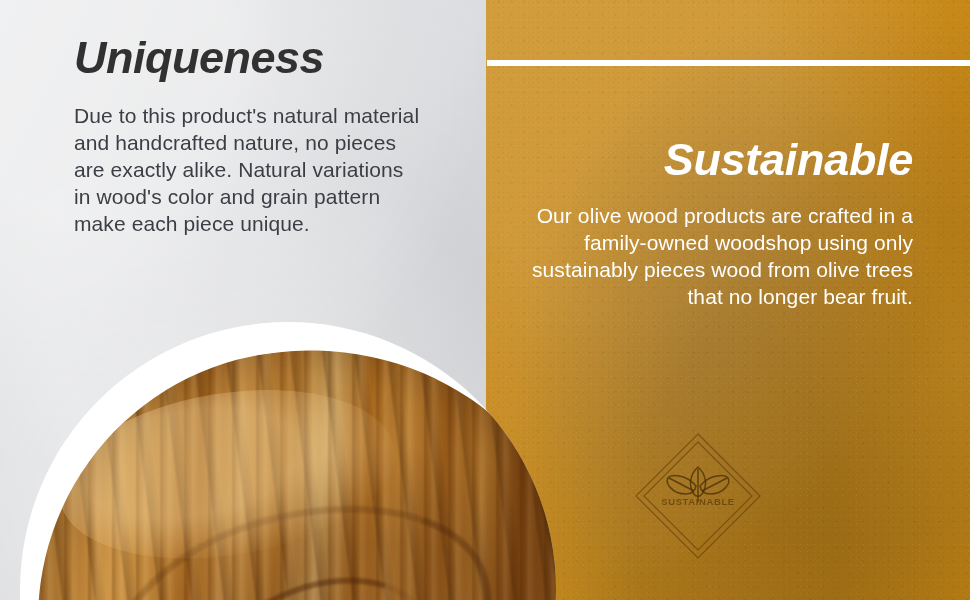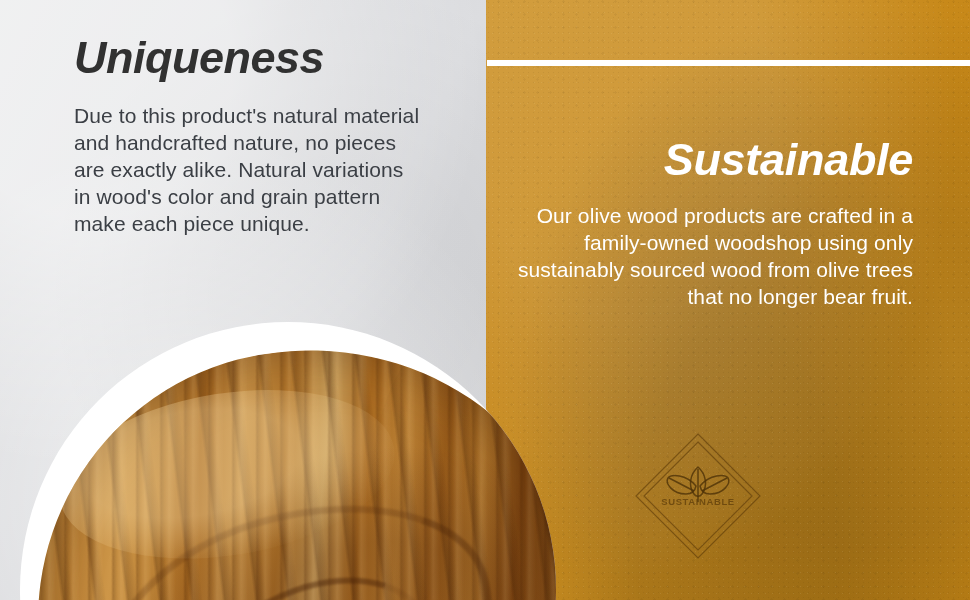--- a/index.html
+++ b/index.html
@@ -168,21 +168,21 @@
 
   <div class="rule-top"></div>
 
   <div class="left-content">
     <div class="h-unique">Uniqueness</div>
     <div class="body-left">Due to this product's natural material and handcrafted nature, no pieces are exactly alike. Natural variations in wood's color and grain pattern make each piece unique.</div>
   </div>
 
   <div class="right-content">
     <div class="h-sustainable">Sustainable</div>
-    <div class="body-right">Our olive wood products are crafted in a family-owned woodshop using only sustainably sourced wood from olive trees that no longer bear fruit.</div>
+    <div class="body-right">Our olive wood products are crafted in a family-owned woodshop using only sustainably pieces wood from olive trees that no longer bear fruit.</div>
   </div>
 
   <div class="circle-mask">
     <div class="bowl">
       <div class="grain"></div>
       <div class="swirl"></div>
       <div class="swirl2"></div>
       <div class="hilite"></div>
       <div class="rim"></div>
       <div class="rim-band"></div>

